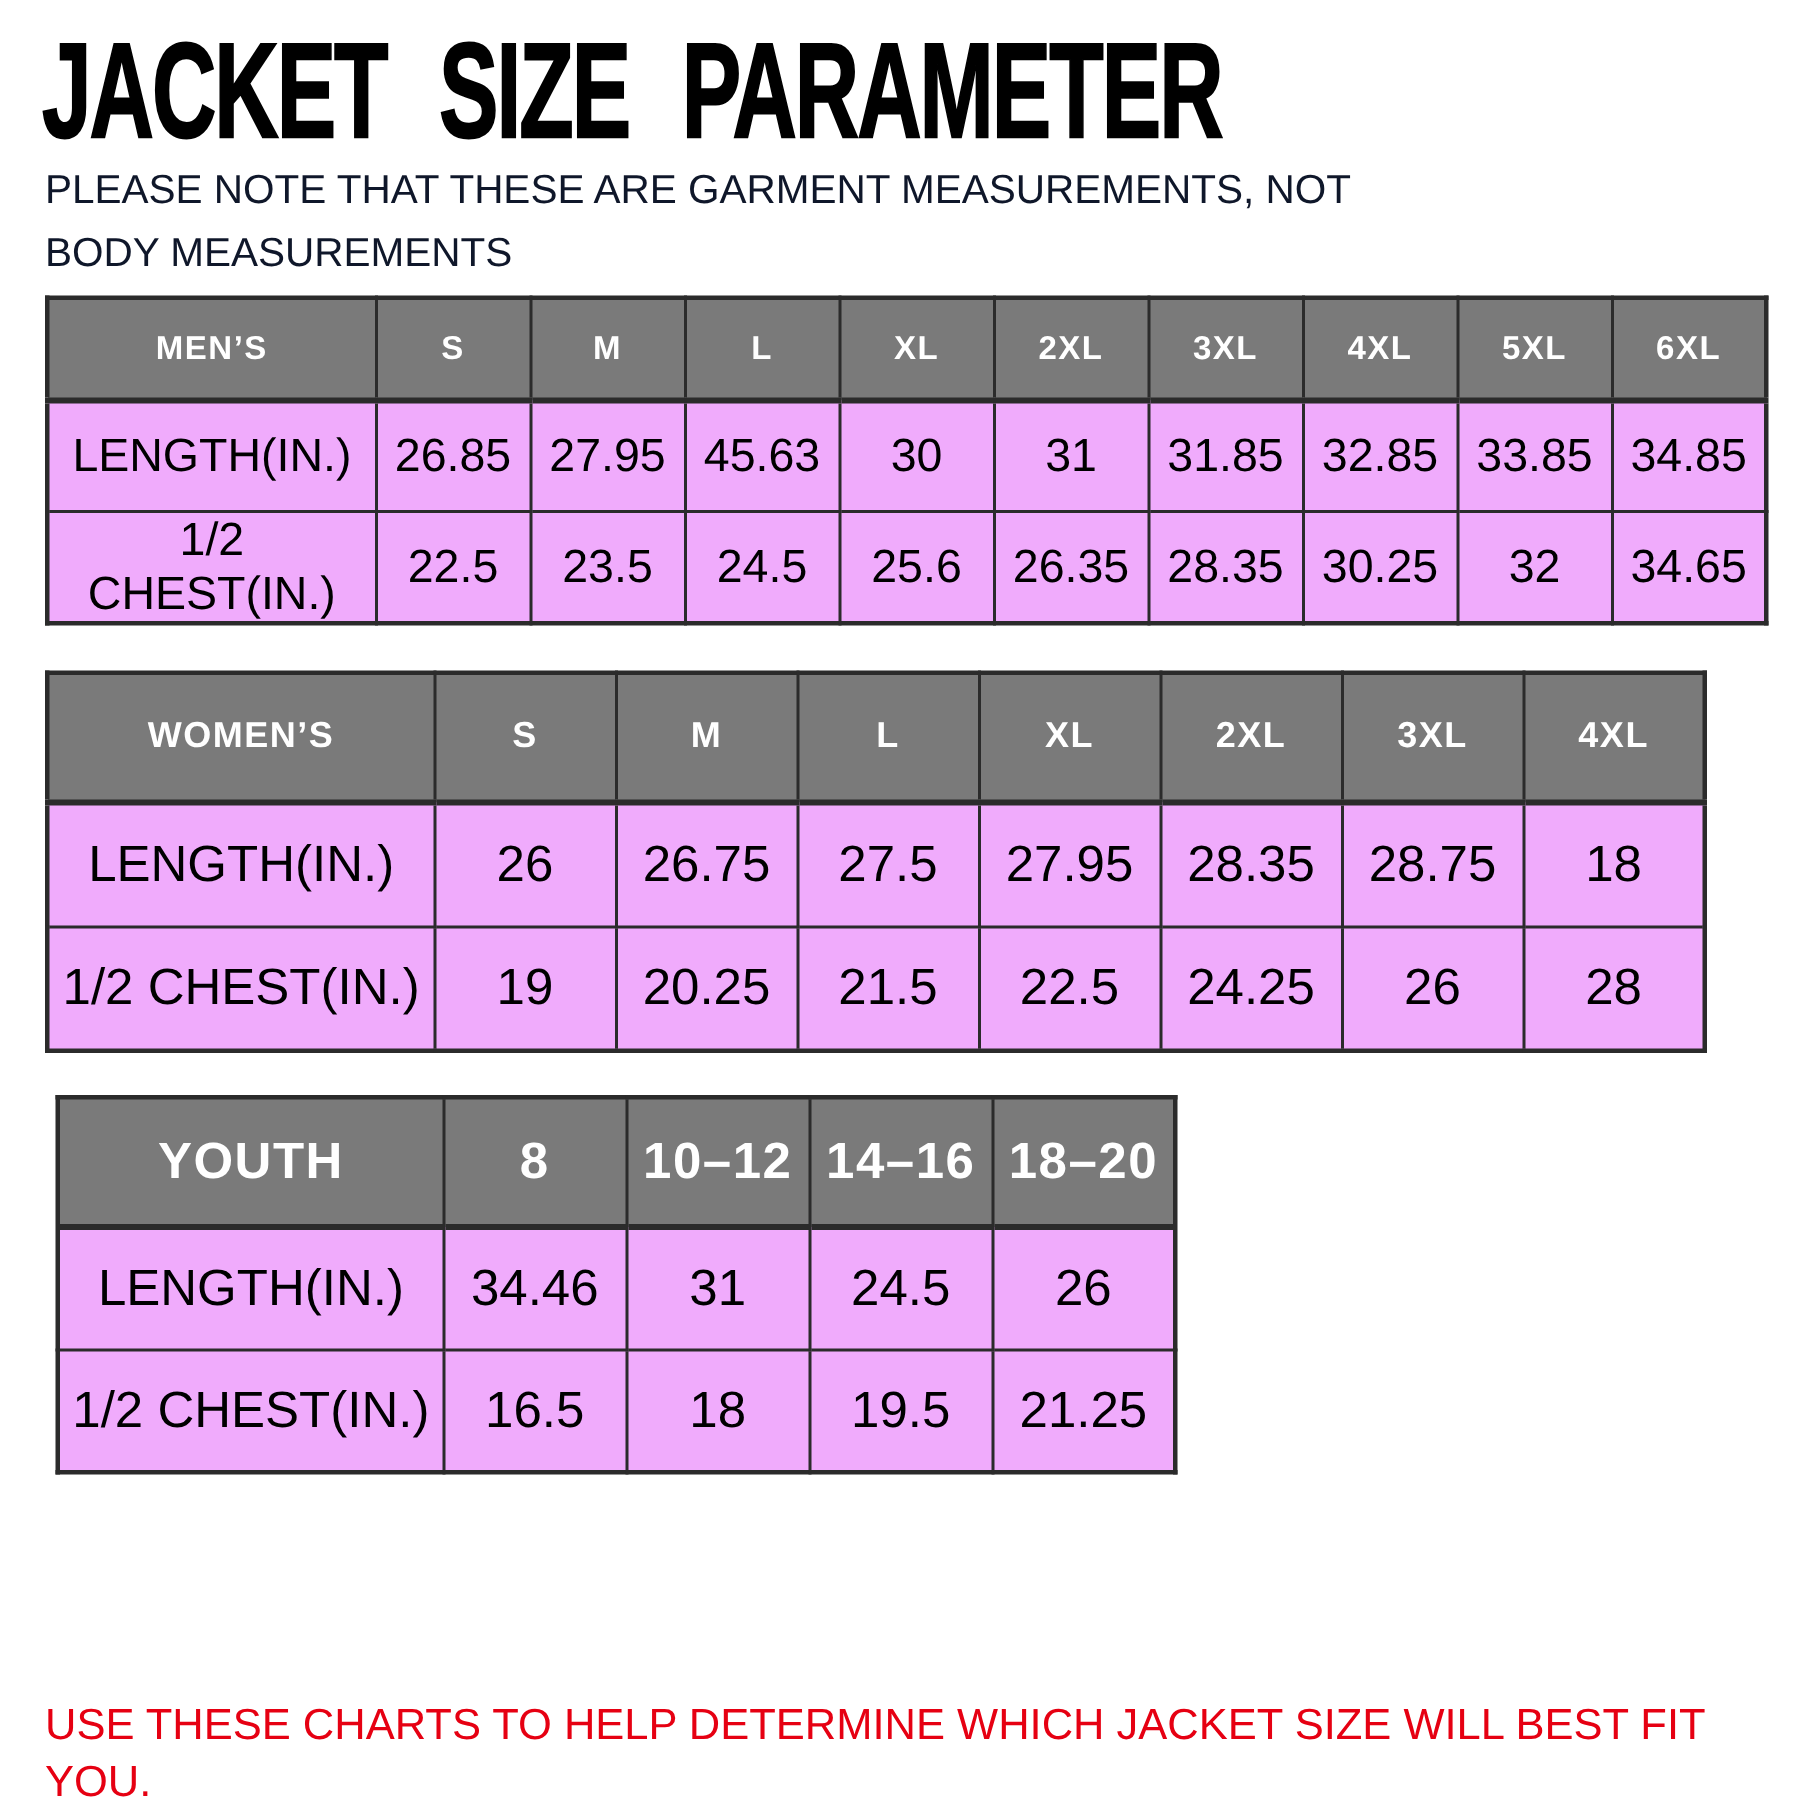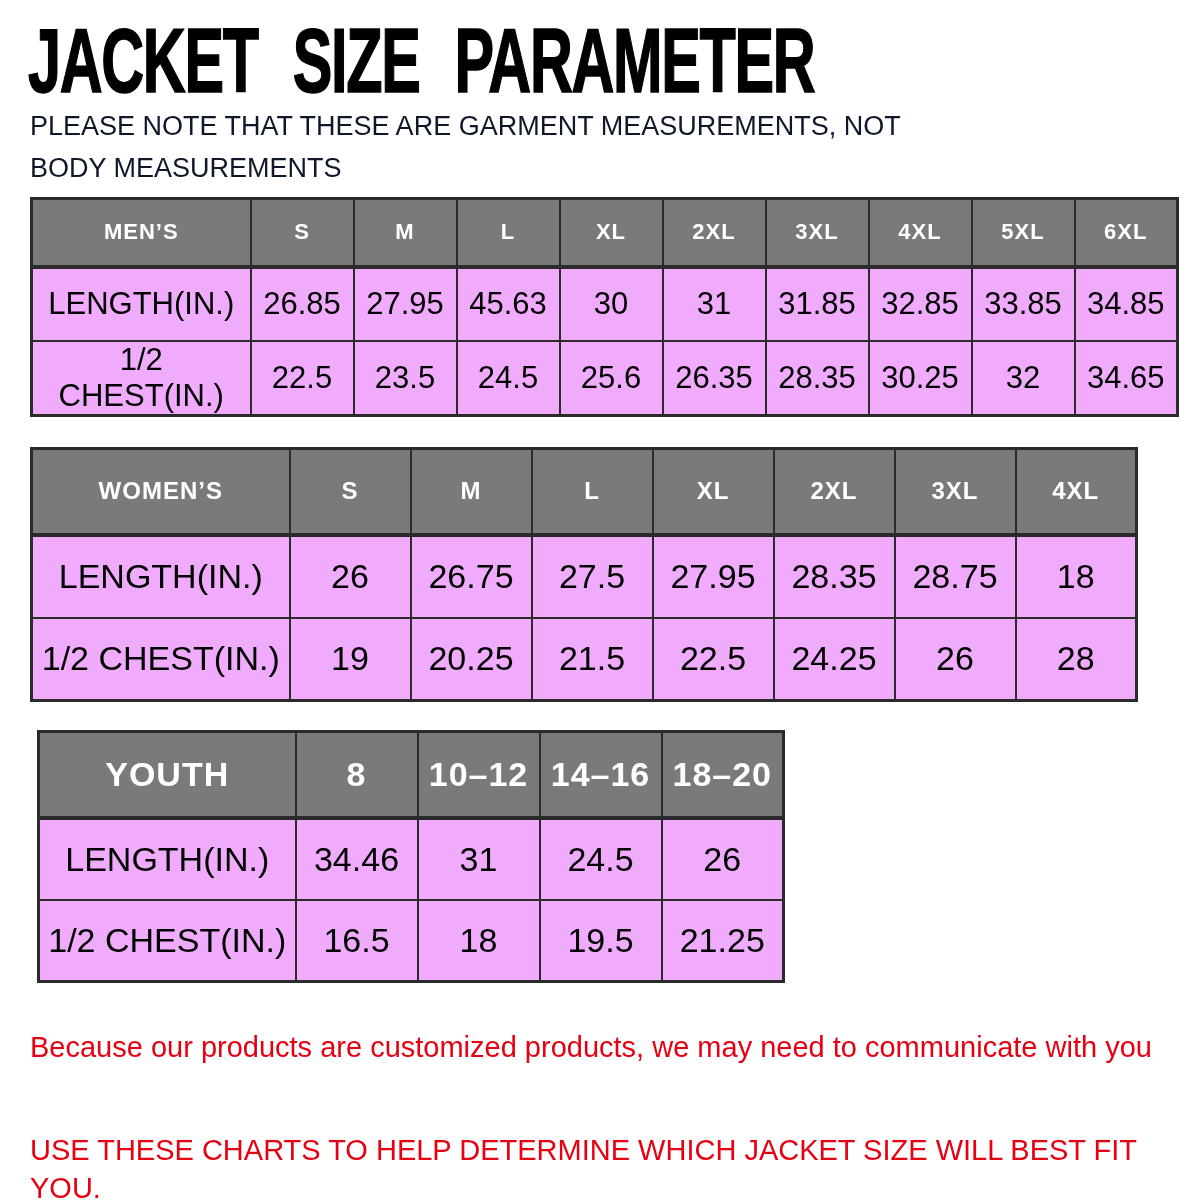--- a/index.html
+++ b/index.html
@@ -217,18 +217,18 @@
       <td>1/2 CHEST(IN.)</td>
       <td>16.5</td>
       <td>18</td>
       <td>19.5</td>
       <td>21.25</td>
     </tr>
   </tbody>
     </table>
 
   <p class="footer-para">
-    <span>Because our products are customized products, we may need to communicate with you</span><br>
+    <br>
   </p>
 
   <p class="footer-usage">USE THESE CHARTS TO HELP DETERMINE WHICH JACKET SIZE WILL BEST FIT YOU.</p>
 
 </div>
 
 </body></html>

